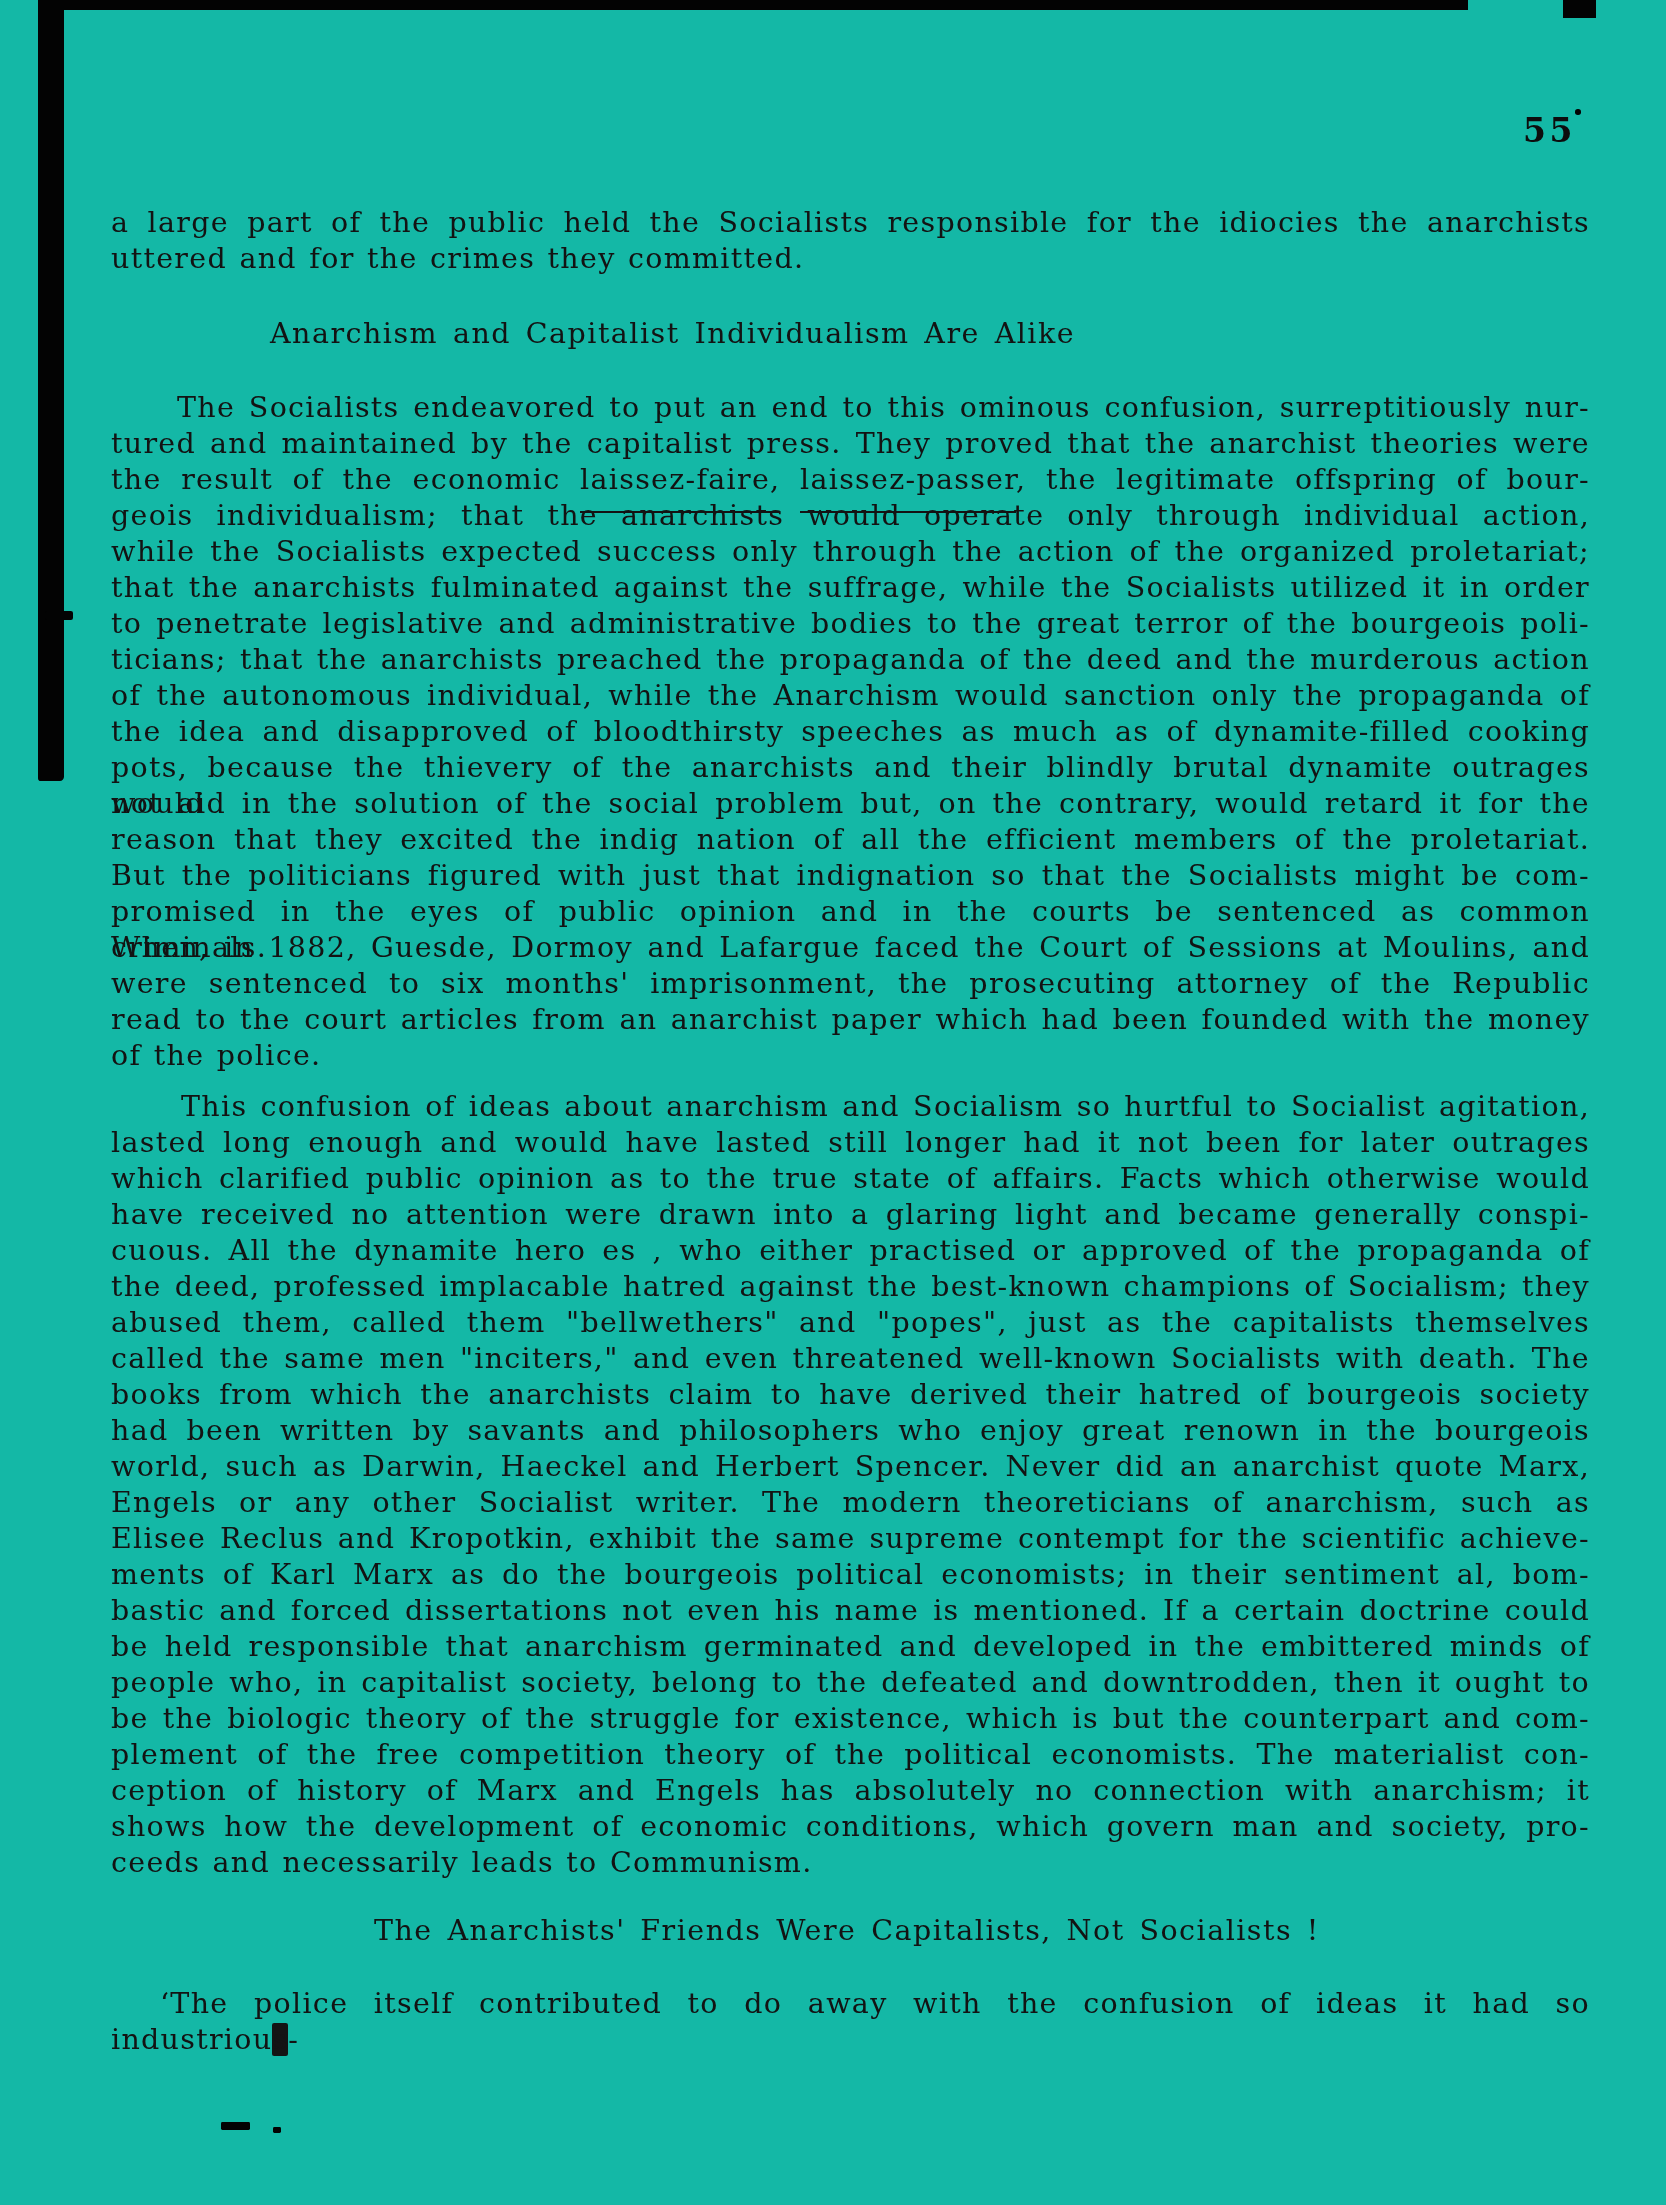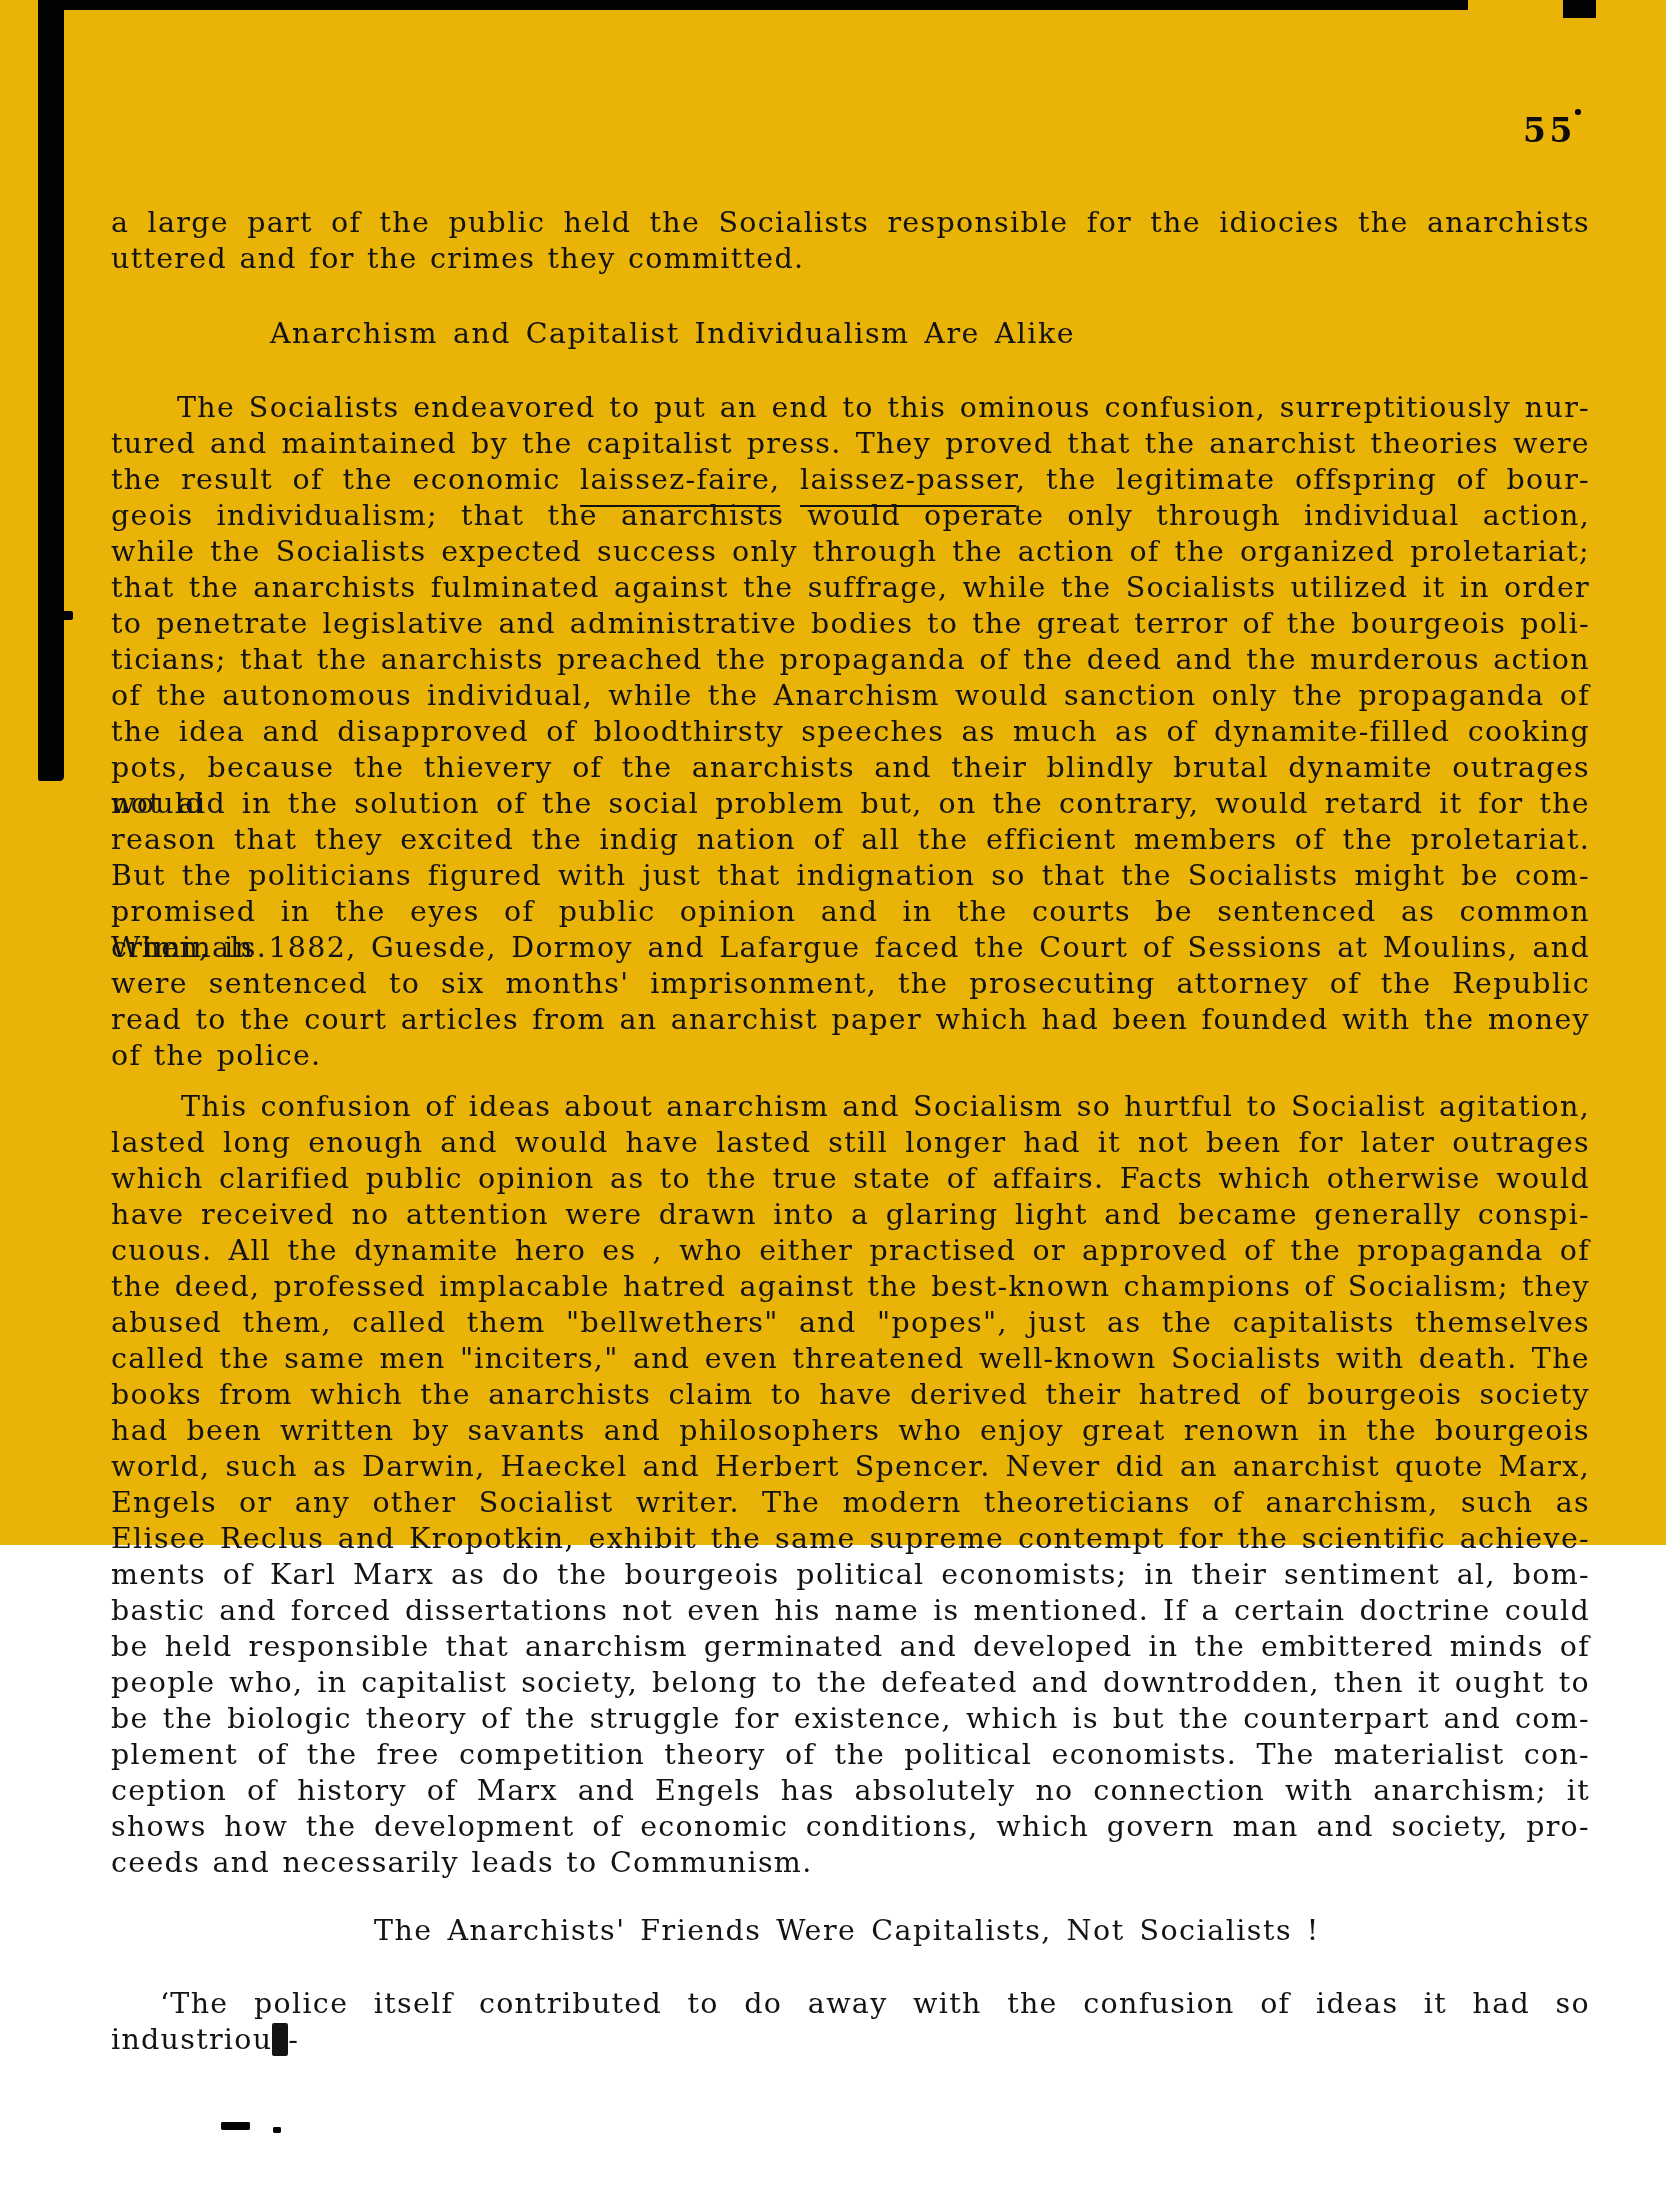--- a/index.html
+++ b/index.html
@@ -3,21 +3,21 @@
 <meta charset="utf-8">
 <style>
   html,body{margin:0;padding:0;}
   body{
     width:1666px;height:2205px;
     background:#ffffff;
     position:relative;
     font-family:"DejaVu Serif","Liberation Serif",serif;
     overflow:hidden;
   }
-  .page{position:absolute;left:0;top:0;width:1666px;height:1545px;background:#eab308;}
+  .page{position:absolute;left:0;top:0;width:1666px;height:2205px;background:#14b8a6;}
 
   
   .artifact{position:absolute;background:#030303;}
   .a-topbar{left:38px;top:0;width:1430px;height:10.4px;}
   .a-leftbar{left:38px;top:0;width:26px;height:781px;border-radius:0 0 4.2px 2.8px;}
   .a-corner{left:1563px;top:0;width:33px;height:18px;}
   .a-dash{left:45px;top:611px;width:28px;height:9px;border-radius:2.1px;}
   .a-dot{left:1575px;top:109px;width:5.6px;height:5.6px;border-radius:50%;}
   .a-bdash{left:221px;top:2122px;width:29px;height:7.7px;border-radius:1.4px;}
   .a-bspeck{left:273px;top:2127px;width:8.4px;height:5.6px;border-radius:1.4px;}
@@ -48,21 +48,21 @@
   .h1{margin:39px 0 4px 159px;}
   .h2{margin:32px 0 0 263px;}
 
   .para1{margin-top:38px;}
   .para1 .line:first-child{text-indent:66px;}
   .para2{margin-top:14.6px;}
   .para2 .line:first-child{text-indent:70px;}
   .closing{margin-top:37px;}
   .closing .line:first-child{text-indent:49px;}
 
-  .u{border-bottom:2.8px solid #131313;padding-bottom:9px;}
+  .u{border-bottom:2.8px solid #131313;padding-bottom:15px;}
   .blob{background:#141414;color:#141414;border-radius:2.1px;}
 </style>
 </head>
 <body>
 
 <div class="page">
 
   <div class="artifact a-topbar"></div>
   <div class="artifact a-leftbar"></div>
   <div class="artifact a-corner"></div>

